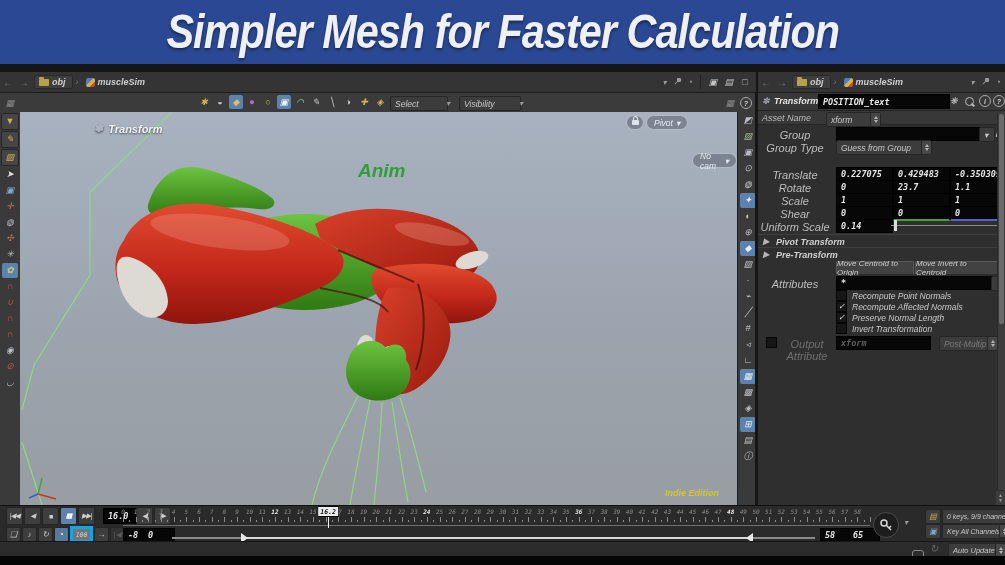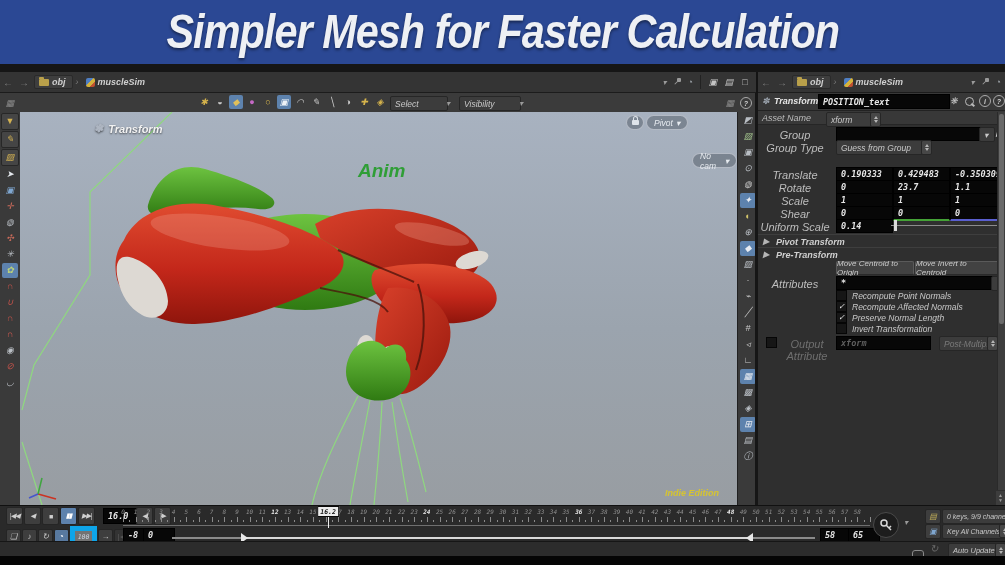--- a/index.html
+++ b/index.html
@@ -86,21 +86,21 @@
   .rnum{position:absolute;top:2px;font-size:6px;color:#8f8f8f;transform:translateX(-50%);font-family:"DejaVu Sans Mono",monospace;}
   .rnum.b{color:#e8e8e8;font-weight:bold;}
   .rtick{position:absolute;bottom:3px;width:1px;background:#8a8a8a;}
   #rulerline{left:123px;top:19px;width:747px;height:1px;background:#6f6f6f;}
   #playhead{top:11px;width:1px;height:11px;background:#f0f0f0;}
   #ptip{top:0;height:9px;background:#ececec;border:1px solid #0a0a0a;color:#111;font-size:6.5px;font-weight:bold;font-family:"DejaVu Sans Mono",monospace;display:flex;align-items:center;padding:0 2px;transform:translateX(-50%);}
   #optrow{left:6px;top:20px;display:flex;align-items:center;}
   .obtn{display:inline-flex;align-items:center;justify-content:center;width:13px;height:13px;background:#3e3e3e;border:1px solid #252525;border-radius:2px;color:#c4c4c4;font-size:8px;margin-right:1px;}
   .obtn.act{background:#58799f;color:#fff;}
   .obtn.dis{color:#565656;background:#333;}
-  .speedbox{width:17px;height:11px;background:#737373;border:5px solid #0ea5e9;color:#cdd6e2;font-size:6.5px;display:inline-flex;align-items:center;justify-content:center;margin-right:1px;font-family:"DejaVu Sans Mono",monospace;}
+  .speedbox{width:17px;height:11px;background:#737373;border:3px solid #0ea5e9;color:#cdd6e2;font-size:6.5px;display:inline-flex;align-items:center;justify-content:center;margin-right:1px;font-family:"DejaVu Sans Mono",monospace;}
   #rangetrack{left:172px;top:31px;width:643px;height:2px;background:#8b8b8b;}
   #rangesel{left:241px;top:31px;width:512px;height:2px;background:#d9d9d9;}
   .rhandle{top:27px;width:0;height:0;border-top:5px solid transparent;border-bottom:5px solid transparent;}
   #rh-l{left:241px;border-left:7px solid #e8e8e8;}
   #rh-r{left:746px;border-right:7px solid #e8e8e8;}
   #keycircle{left:873px;top:6px;width:24px;height:24px;border-radius:50%;background:#1d1d1d;border:1px solid #4a4a4a;display:flex;align-items:center;justify-content:center;}
   .kbox{position:absolute;left:925px;width:14px;height:13px;background:#3e3e3e;border:1px solid #252525;border-radius:2px;color:#c9b45a;font-size:8px;display:flex;align-items:center;justify-content:center;}
   .kinfo{position:absolute;left:942px;width:56px;height:13px;}
 
   
@@ -347,21 +347,21 @@
           <span>Guess from Group</span>
         </span>
       <span class="abs spin" style="left:163px;top:0;">
           <i class="u"></i>
           <i class="d"></i>
         </span>
     </div>
 
     <div class="row" style="top:74px;">
       <span class="lab">Translate</span>
-      <span class="abs tfield ul-x" style="left:78px;top:0;width:47px;">0.190333</span>
+      <span class="abs tfield ul-x" style="left:78px;top:0;width:47px;">0.227075</span>
       <span class="abs tfield ul-y" style="left:135px;top:0;width:47px;">0.429483</span>
       <span class="abs tfield ul-z" style="left:192px;top:0;width:48px;">-0.350309</span>
     </div>
     <div class="row" style="top:87px;">
       <span class="lab">Rotate</span>
       <span class="abs tfield ul-x" style="left:78px;top:0;width:47px;">0</span>
       <span class="abs tfield ul-y" style="left:135px;top:0;width:47px;">23.7</span>
       <span class="abs tfield ul-z" style="left:192px;top:0;width:48px;">1.1</span>
     </div>
     <div class="row" style="top:100px;">

